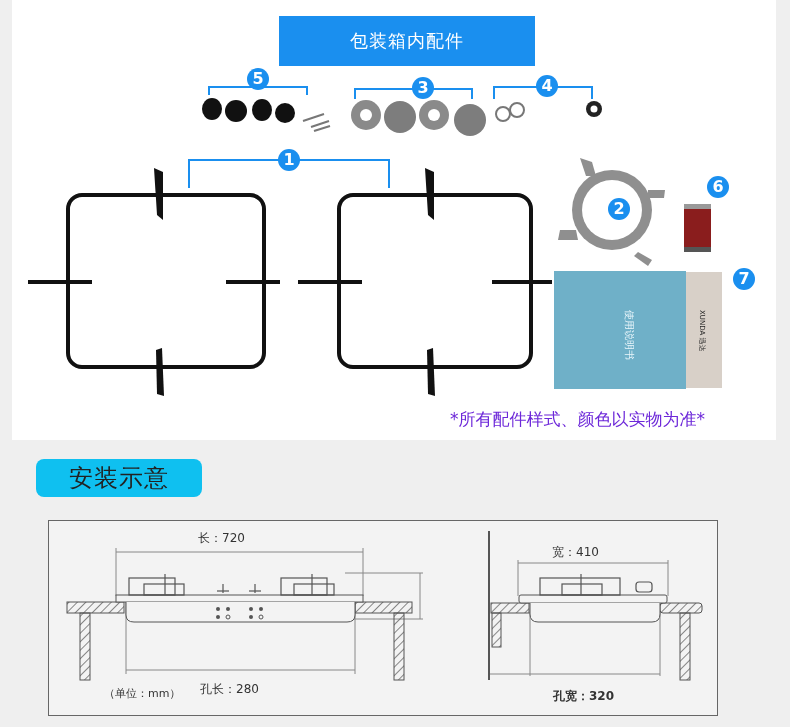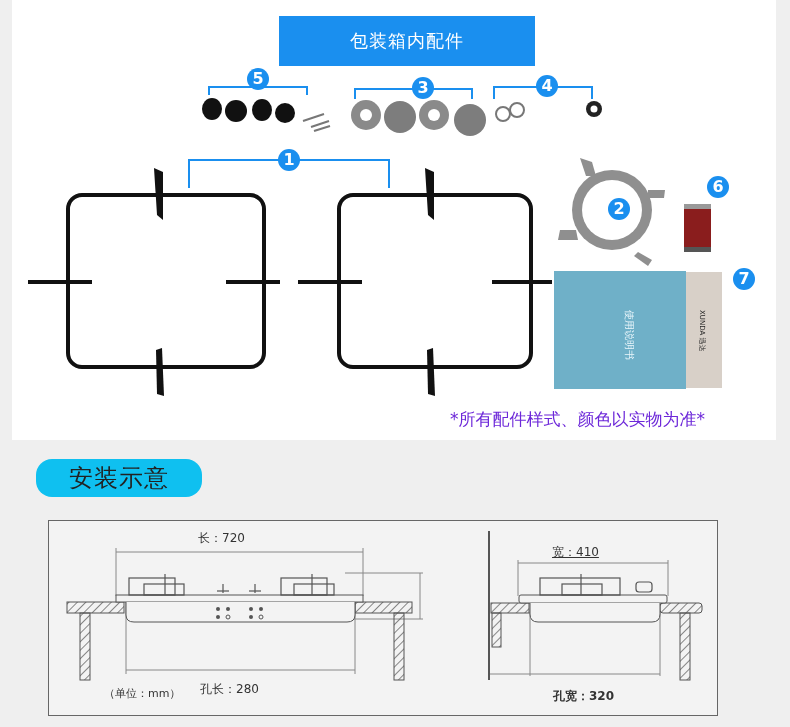--- a/index.html
+++ b/index.html
@@ -1,20 +1,20 @@
 <!DOCTYPE html>
 <html><head>
 <meta charset="utf-8">
 <style>
   html, body { margin:0; padding:0; }
   body { width:790px; height:727px; background:#efefef; position:relative; overflow:hidden; font-family:"DejaVu Sans", sans-serif; }
   .panel-top { position:absolute; left:12px; top:0; width:764px; height:440px; background:#ffffff; }
   .title-box { position:absolute; left:263px; top:16px; width:256px; height:50px; background:#1a8fef; color:#fff; font-size:18px; line-height:50px; text-align:center; letter-spacing:1px;margin-left:16px; }
   .note { position:absolute; left:450px; top:408px; font-size:17px; color:#6d28d9; white-space:nowrap; }
-  .pill { position:absolute; left:36px; top:459px; width:166px; height:38px; background:#0fc0f0; border-radius:16px; font-size:24px; line-height:38px; color:#222; text-align:center; letter-spacing:1px; }
+  .pill { position:absolute; left:36px; top:459px; width:166px; height:38px; background:#0fc0f0; border-radius:8px; font-size:24px; line-height:38px; color:#222; text-align:center; letter-spacing:1px; }
   .diagram-box { position:absolute; left:48px; top:520px; width:668px; height:194px; border:1px solid #666; background:#f3f3f3; }
   .dim-label { position:absolute; font-size:12px; color:#333; white-space:nowrap; }
   .unit-label { position:absolute; font-size:11px; color:#333; white-space:nowrap;text-align:right; }
   .badge { position:absolute; width:22px; height:22px; border-radius:50%; background:#1a8fef; color:#fff; font-size:16px; font-weight:bold; line-height:22px; text-align:center; }
   svg { position:absolute; left:0; top:0; }
 </style>
 </head>
 <body>
 
 <div class="panel-top"></div>
@@ -201,14 +201,14 @@
       <rect x="562" y="584" width="40" height="11"></rect>
       <line x1="581" y1="574" x2="581" y2="595"></line>
       <rect x="636" y="582" width="16" height="10" rx="3"></rect>
     </g>
   </g>
 </svg>
 
 <div class="dim-label" style="left:198px;top:530px;">长：720</div>
 <div class="dim-label" style="left:200px;top:681px;">孔长：280</div>
 <div class="unit-label" style="left:104px;top:686px;">（单位：mm）</div>
-<div class="dim-label" style="left:552px;top:544px;text-decoration:underline;">宽：410</div>
+<div class="dim-label" style="left:552px;top:544px;">宽：410</div>
 <div class="dim-label" style="left:553px;top:688px;font-weight:bold;">孔宽：320</div>
 
 </body></html>

